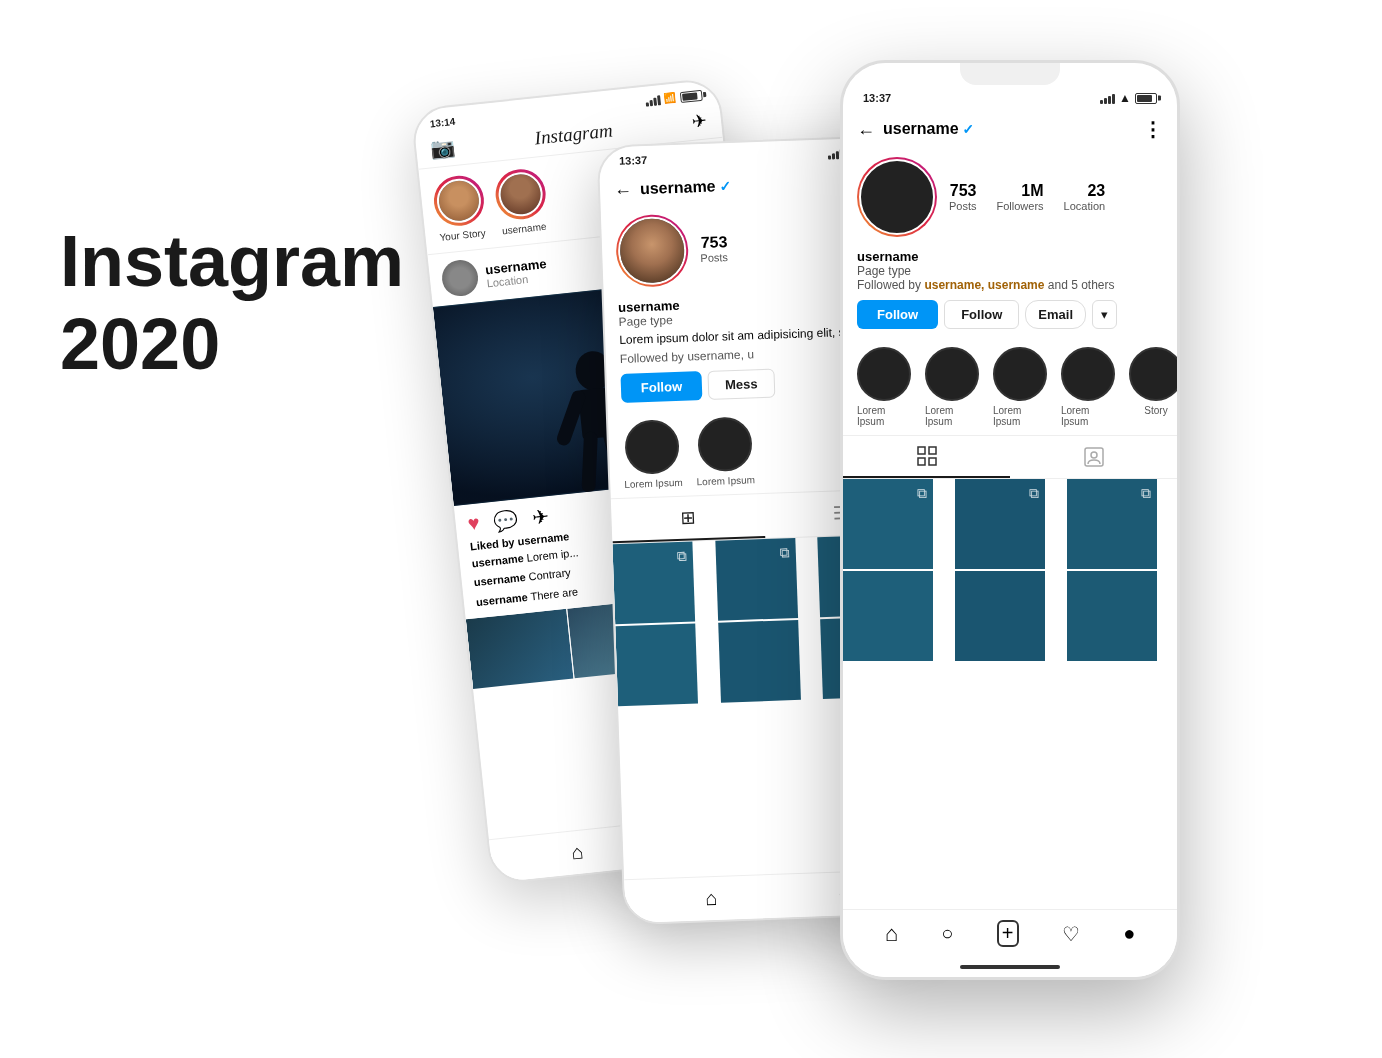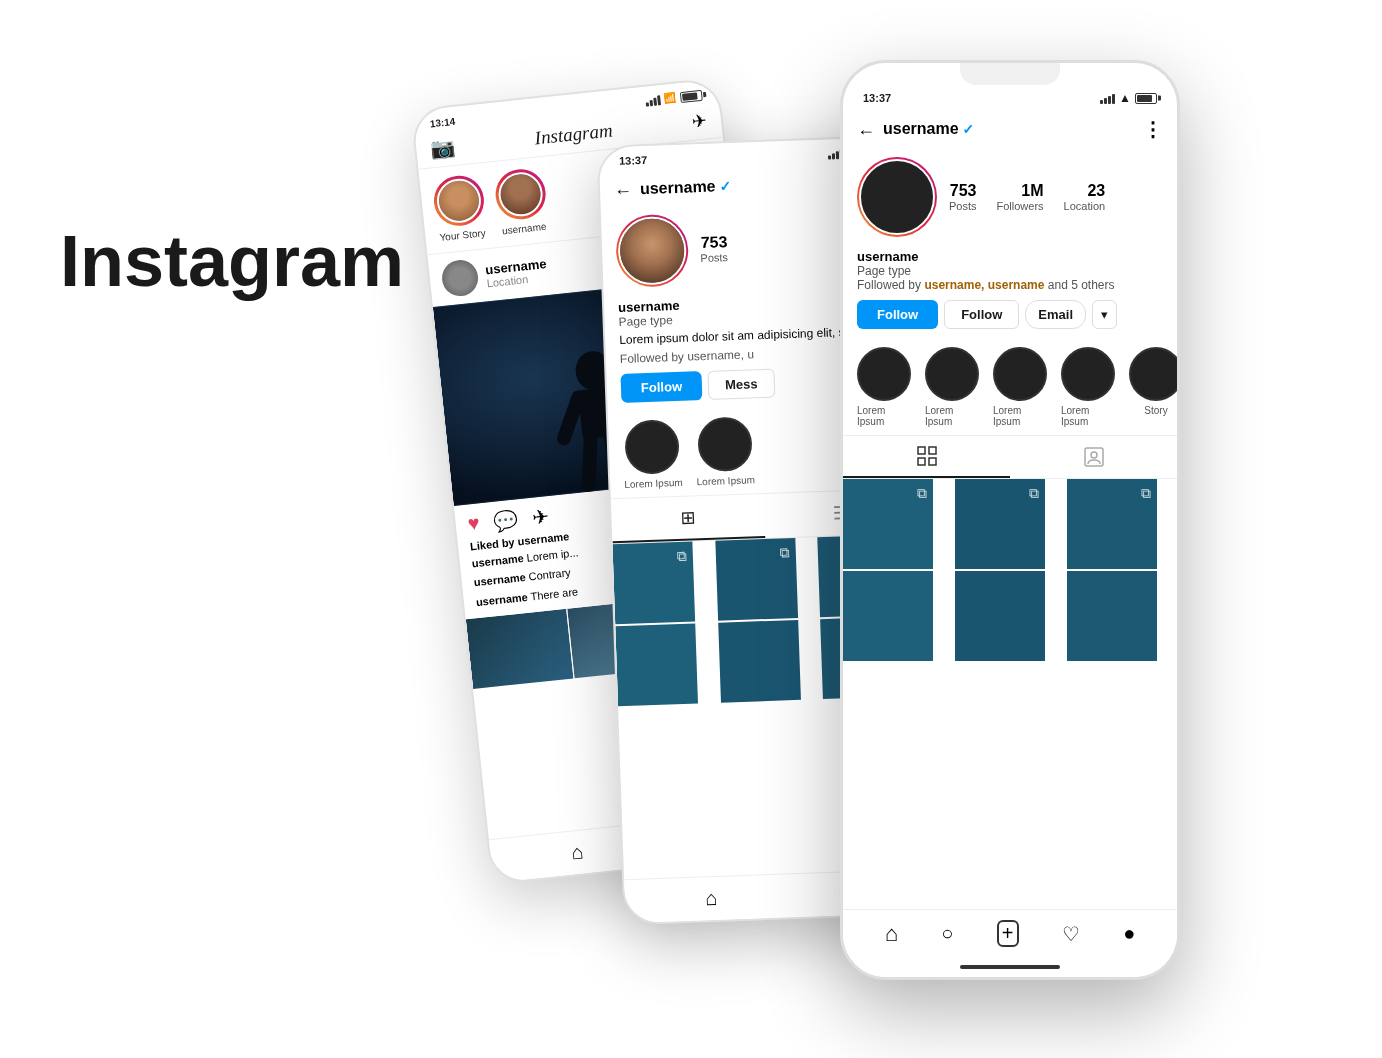--- a/index.html
+++ b/index.html
@@ -516,20 +516,21 @@
     .phone1 .status-bar { font-size: 10px; padding: 8px 16px 2px; }
     .phone1 .ig-logo { font-size: 19px; }
     .phone1 .story-avatar { width: 50px; height: 50px; }
     .phone1 .story-avatar-inner { width: 44px; height: 44px; }
   </style>
 </head>
 <body>
 
 <div class="left-text">
   <h1>Instagram</h1>
+  <h1>2020</h1>
 </div>
 
 <div class="phones-container">
 
   <div class="phone1">
     <div class="phone1-screen">
 
       <div class="status-bar">
         <span>13:14</span>
         <div class="status-icons">

